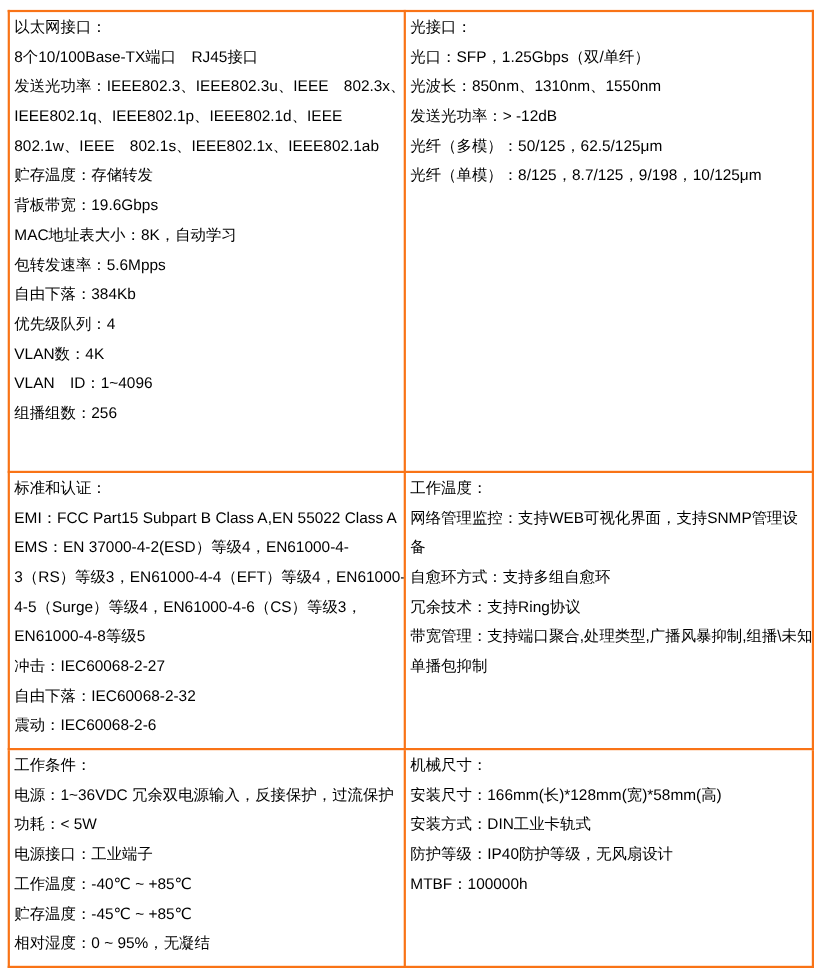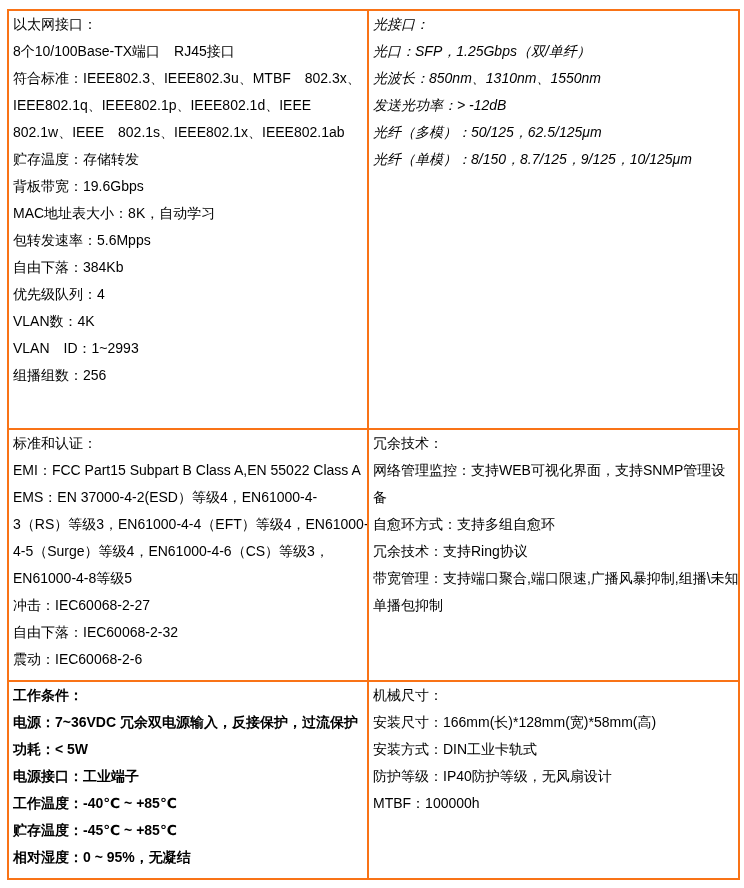--- a/index.html
+++ b/index.html
@@ -31,89 +31,89 @@
     color: #000000;
     font-size: 14px;
     padding: 0 2px 0 4px;
   }
   td.col-left  { width: 360px; }
   td.col-right { width: 371px; }
   tr.row-1 { height: 419px; }
   tr.row-2 { height: 252px; }
   tr.row-3 { height: 198px; }
   td.cell-a { padding-top: 20px; }
-  td.cell-b { padding-top: 2px; font-style: italic; }
+  td.cell-b { padding-top: 2px; }
   td.cell-c { padding-top: 2px; }
   td.cell-d { padding-top: 15px; }
-  td.cell-e { padding-top: 3px; font-weight: bold; }
+  td.cell-e { padding-top: 3px; }
   td.cell-f { padding-top: 4px; margin-top: 36px; }
   .line {
     height: 27px;
     line-height: 27px;
     white-space: pre;
   }
 </style>
 </head>
 <body>
 
 <div class="canvas">
   <table class="spec-table">
     <tbody>
         <tr class="row-1">
       <td class="col-left cell-a">
             <div class="line">以太网接口：</div>
             <div class="line">8个10/100Base-TX端口　RJ45接口</div>
-            <div class="line">符合标准：IEEE802.3、IEEE802.3u、MTBF　802.3x、</div>
+            <div class="line">发送光功率：IEEE802.3、IEEE802.3u、IEEE　802.3x、</div>
             <div class="line">IEEE802.1q、IEEE802.1p、IEEE802.1d、IEEE</div>
             <div class="line">802.1w、IEEE　802.1s、IEEE802.1x、IEEE802.1ab</div>
             <div class="line">贮存温度：存储转发</div>
             <div class="line">背板带宽：19.6Gbps</div>
             <div class="line">MAC地址表大小：8K，自动学习</div>
             <div class="line">包转发速率：5.6Mpps</div>
             <div class="line">自由下落：384Kb</div>
             <div class="line">优先级队列：4</div>
             <div class="line">VLAN数：4K</div>
-            <div class="line">VLAN　ID：1~2993</div>
+            <div class="line">VLAN　ID：1~4096</div>
             <div class="line">组播组数：256</div>
           </td>
       <td class="col-right cell-b">
             <div class="line">光接口：</div>
             <div class="line">光口：SFP，1.25Gbps（双/单纤）</div>
             <div class="line">光波长：850nm、1310nm、1550nm</div>
             <div class="line">发送光功率：&gt; -12dB</div>
             <div class="line">光纤（多模）：50/125，62.5/125μm</div>
-            <div class="line">光纤（单模）：8/150，8.7/125，9/125，10/125μm</div>
+            <div class="line">光纤（单模）：8/125，8.7/125，9/198，10/125μm</div>
           </td>
     </tr>
     <tr class="row-2">
       <td class="col-left cell-c">
             <div class="line">标准和认证：</div>
             <div class="line">EMI：FCC Part15 Subpart B Class A,EN 55022 Class A</div>
             <div class="line">EMS：EN 37000-4-2(ESD）等级4，EN61000-4-</div>
             <div class="line">3（RS）等级3，EN61000-4-4（EFT）等级4，EN61000-</div>
             <div class="line">4-5（Surge）等级4，EN61000-4-6（CS）等级3，</div>
             <div class="line">EN61000-4-8等级5</div>
             <div class="line">冲击：IEC60068-2-27</div>
             <div class="line">自由下落：IEC60068-2-32</div>
             <div class="line">震动：IEC60068-2-6</div>
           </td>
       <td class="col-right cell-d">
-            <div class="line">冗余技术：</div>
+            <div class="line">工作温度：</div>
             <div class="line">网络管理监控：支持WEB可视化界面，支持SNMP管理设</div>
             <div class="line">备</div>
             <div class="line">自愈环方式：支持多组自愈环</div>
             <div class="line">冗余技术：支持Ring协议</div>
-            <div class="line">带宽管理：支持端口聚合,端口限速,广播风暴抑制,组播\未知</div>
+            <div class="line">带宽管理：支持端口聚合,处理类型,广播风暴抑制,组播\未知</div>
             <div class="line">单播包抑制</div>
           </td>
     </tr>
     <tr class="row-3">
       <td class="col-left cell-e">
             <div class="line">工作条件：</div>
-            <div class="line">电源：7~36VDC 冗余双电源输入，反接保护，过流保护</div>
+            <div class="line">电源：1~36VDC 冗余双电源输入，反接保护，过流保护</div>
             <div class="line">功耗：&lt; 5W</div>
             <div class="line">电源接口：工业端子</div>
             <div class="line">工作温度：-40℃ ~ +85℃</div>
             <div class="line">贮存温度：-45℃ ~ +85℃</div>
             <div class="line">相对湿度：0 ~ 95%，无凝结</div>
           </td>
       <td class="col-right cell-f">
             <div class="line">机械尺寸：</div>
             <div class="line">安装尺寸：166mm(长)*128mm(宽)*58mm(高)</div>
             <div class="line">安装方式：DIN工业卡轨式</div>

